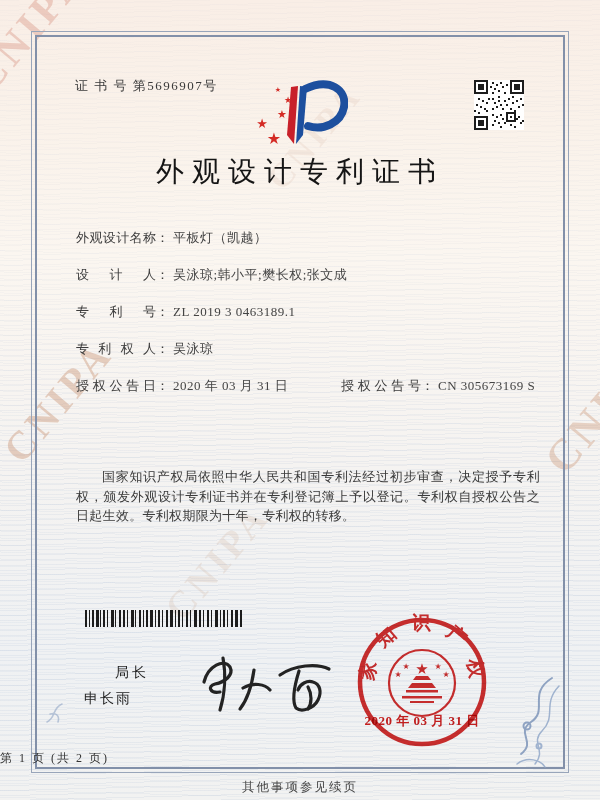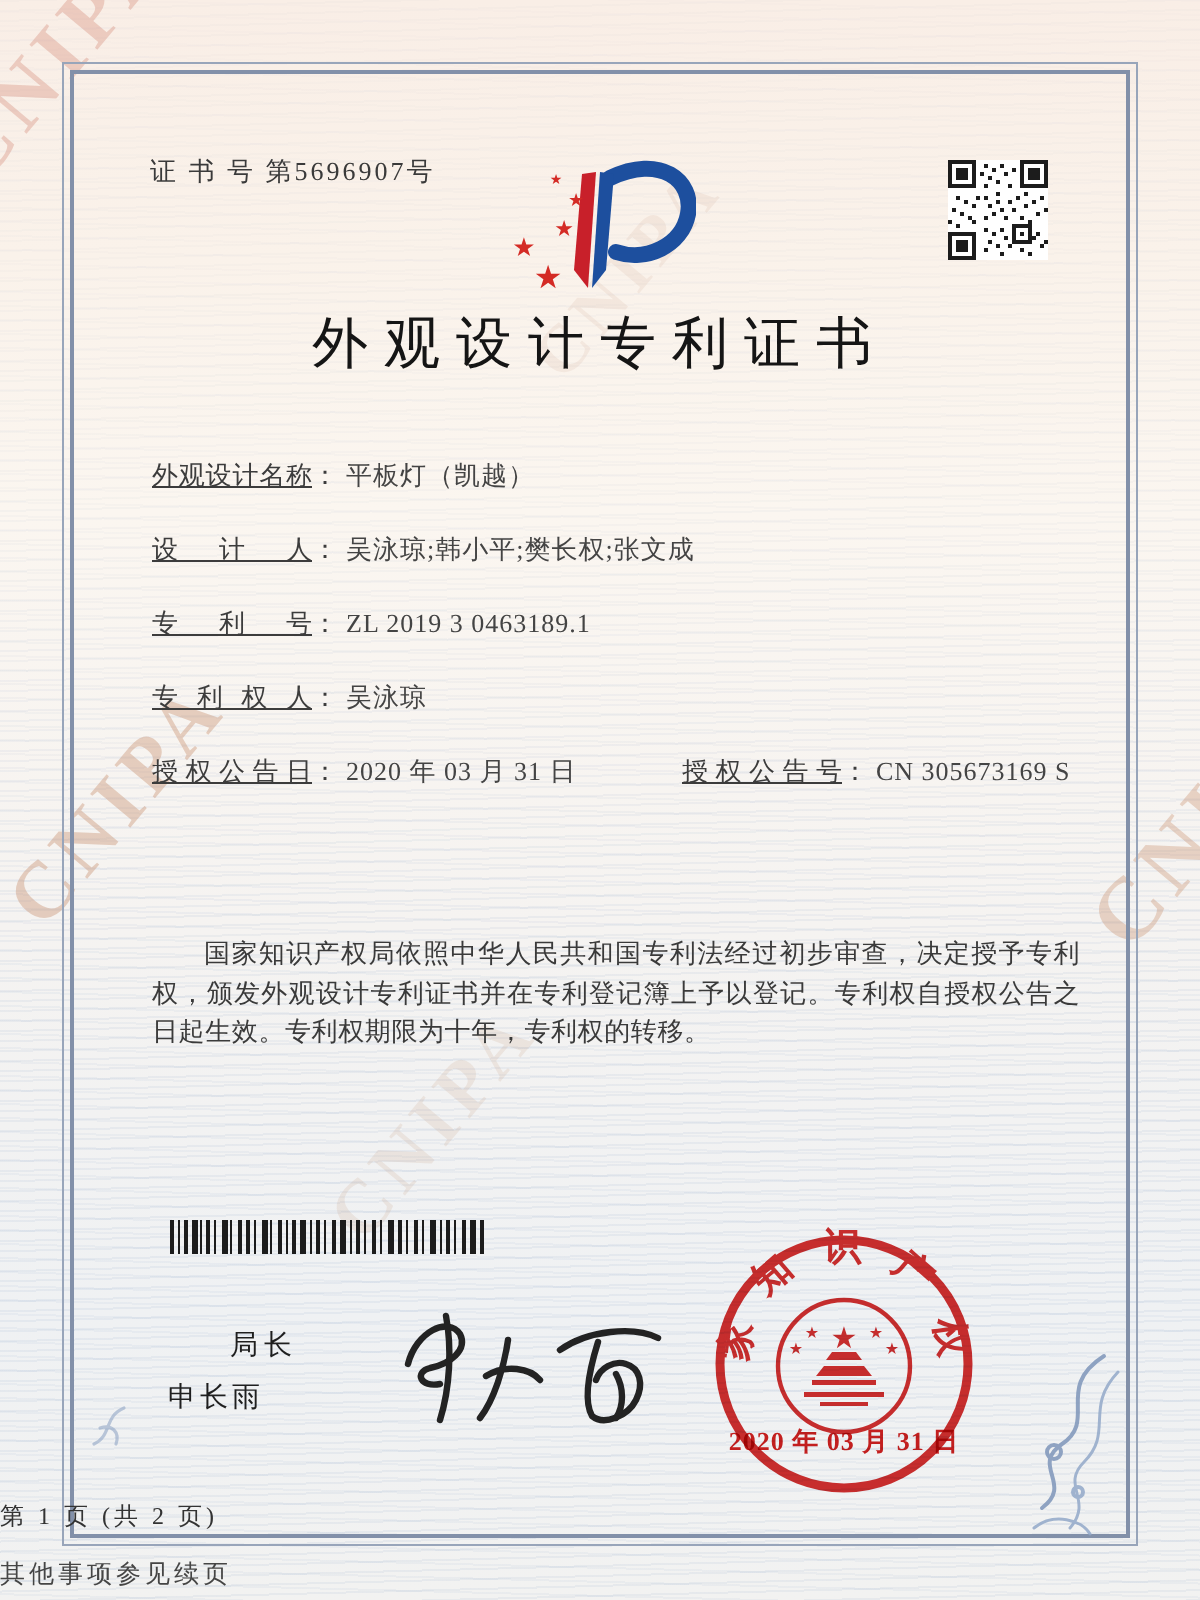--- a/index.html
+++ b/index.html
@@ -22,41 +22,41 @@
   .wm5{left:252px;top:118px;font-size:34px;color:rgba(200,150,120,0.12);}
   .frame-outer{position:absolute;left:31px;right:31px;top:31px;bottom:27px;border:1px solid #98a5ba;}
   .frame-inner{position:absolute;left:35px;right:35px;top:35px;bottom:31px;border:2px solid #8290a9;}
   .cert-no{position:absolute;left:75px;top:77px;font-size:13px;letter-spacing:1.5px;color:#3a3a3a;}
   .logo{position:absolute;left:248px;top:74px;}
   .qr{position:absolute;left:474px;top:80px;}
   .title{position:absolute;top:153px;left:0;width:100%;text-align:center;
          font-size:28px;font-weight:normal;letter-spacing:8px;color:#151515;}
   .fields{position:absolute;left:76px;top:219px;right:58px;font-size:13px;color:#3c3c3c;}
   .frow{position:relative;height:37px;line-height:37px;white-space:nowrap;}
-  .flabel{display:inline-block;width:80px;text-align:justify;text-align-last:justify;vertical-align:top;text-decoration:underline;}
+  .flabel{display:inline-block;width:80px;text-align:justify;text-align-last:justify;vertical-align:top;}
   .fcolon{display:inline-block;margin-right:4px;}
   .fval{letter-spacing:0.5px;color:#444;}
   .g2{position:absolute;left:242px;top:0;margin-left:23px;}
   .paras{position:absolute;left:76px;right:60px;top:467px;font-size:13px;line-height:19.5px;
          color:#3a3a3a;text-align:justify;}
   .paras p{margin:0;text-indent:2em;letter-spacing:0.3px;}
   .barcode{position:absolute;left:85px;top:610px;}
   .signer-title{position:absolute;left:84px;top:664px;font-family:"Liberation Sans",sans-serif;
                 font-size:14px;letter-spacing:3px;color:#1f1f1f;margin-left:31px;}
   .signer-name{position:absolute;left:84px;top:690px;font-family:"Liberation Sans",sans-serif;
                font-size:14px;letter-spacing:2px;color:#1f1f1f;text-align:center;}
   .sig{position:absolute;left:180px;top:642px;}
   .seal{position:absolute;left:352px;top:612px;mix-blend-mode:multiply;opacity:0.92;}
   .seal-date{position:absolute;left:356px;top:712px;width:132px;text-align:center;
              font-size:13px;font-weight:bold;color:#cf2020;letter-spacing:0.5px;mix-blend-mode:multiply;}
   .flourish{position:absolute;left:497px;top:676px;opacity:0.85;}
   .flourish2{position:absolute;left:44px;top:700px;opacity:0.55;}
   .page-info{position:absolute;top:750px;left:0;width:100%;
              font-size:12px;letter-spacing:2px;color:#333;}
-  .continuation{position:absolute;top:779px;left:0;width:100%;
+  .continuation{position:absolute;top:779px;left:0;width:100%;text-align:center;
                 font-size:12.5px;letter-spacing:2px;color:#454545;}
 </style>
 </head>
 <body>
 
 <div class="page">
   <div class="waves"></div>
 
   <span class="wm wm1">CNIPA</span>
   <span class="wm wm2">CNIPA</span>

